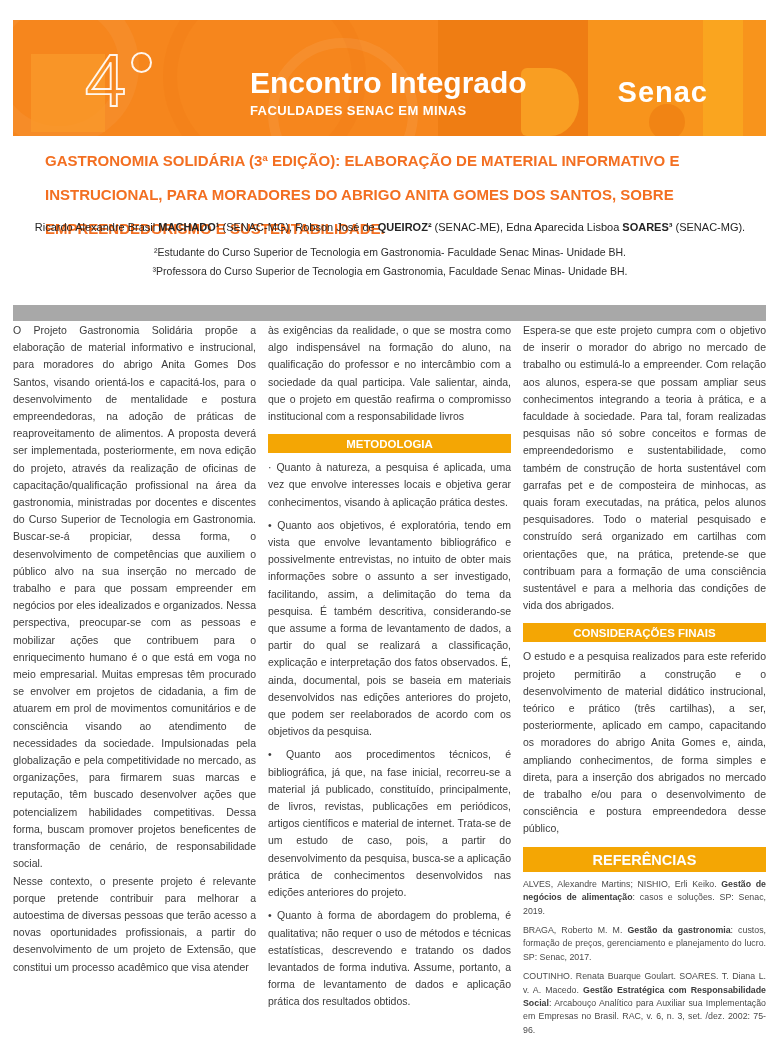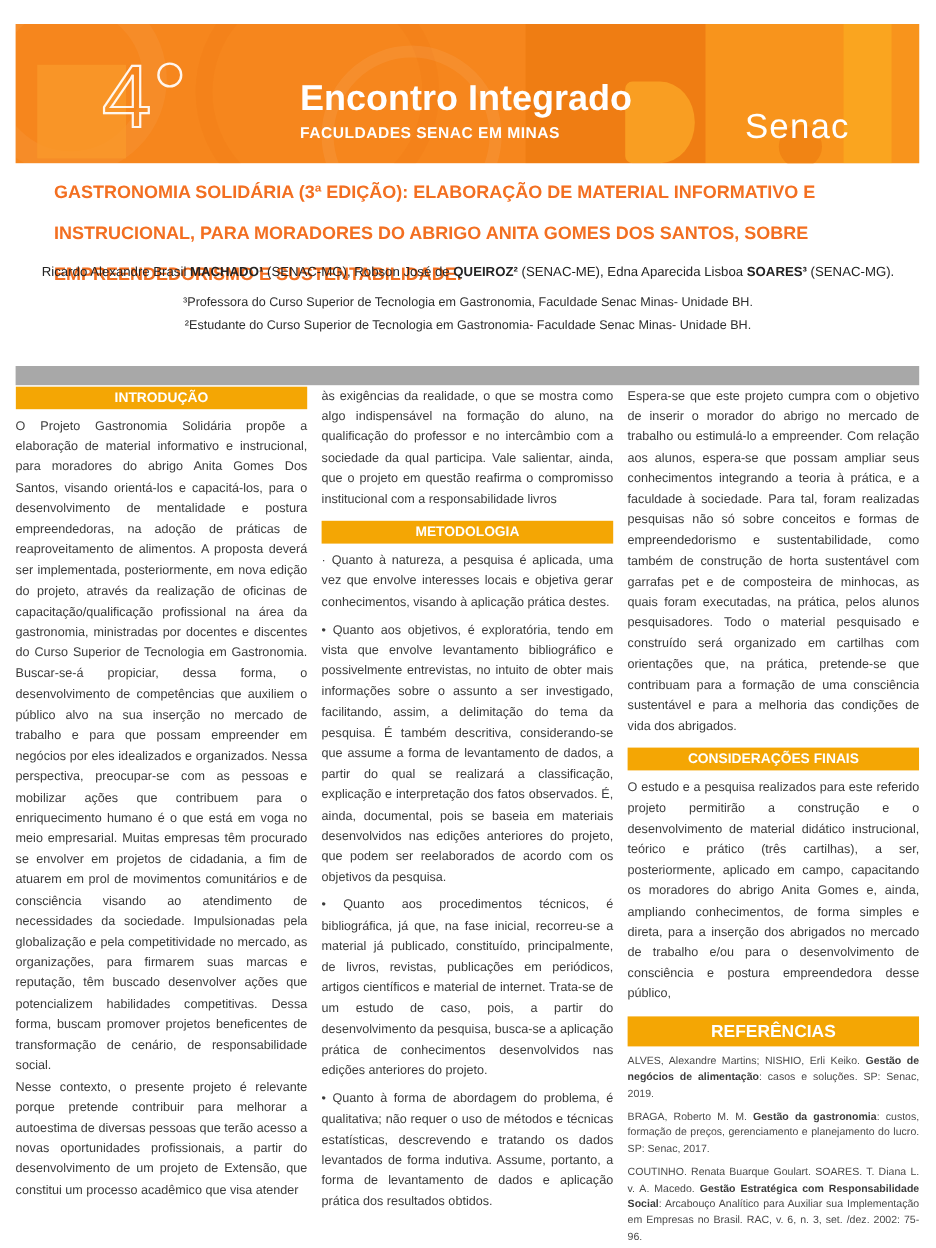--- a/index.html
+++ b/index.html
@@ -30,22 +30,22 @@
   @supports (-webkit-text-stroke: 1px #fff){
     .ed-num{color:transparent;-webkit-text-stroke:1.8px rgba(255,255,255,.92);}
   }
   .ed-ring{width:17px;height:17px;border:2.5px solid rgba(255,255,255,.92);border-radius:50%;margin:8px 0 0 5px;}
 
   .banner-titles{position:absolute;left:237px;top:47px;z-index:3;color:#fff;}
   .banner-title{font-size:30px;font-weight:bold;line-height:1.05;margin:0;}
   .banner-subtitle{font-size:13px;font-weight:bold;letter-spacing:.4px;margin-top:4px;}
 
   .senac-logo{
-    position:absolute;right:58px;top:70px;z-index:3;color:#fff;
-    font-size:29px;font-weight:normal;letter-spacing:1px;
+    position:absolute;right:58px;top:56px;z-index:3;color:#fff;
+    font-size:29px;font-weight:bold;letter-spacing:1px;
   }
 
   
   .poster-title{
     position:absolute;left:45px;right:52px;top:144px;
     color:#F36F21;font-weight:bold;font-size:15px;line-height:34px;
   }
   .authors{
     position:absolute;left:20px;right:20px;top:221px;text-align:center;
     color:#242424;font-size:11px;
@@ -109,30 +109,29 @@
     <div class="senac-logo">Senac</div>
   </header>
 
   <div class="poster-title">GASTRONOMIA SOLIDÁRIA (3ª EDIÇÃO): ELABORAÇÃO DE MATERIAL INFORMATIVO E INSTRUCIONAL, PARA MORADORES DO ABRIGO ANITA GOMES DOS SANTOS, SOBRE EMPREENDEDORISMO E SUSTENTABILIDADE.</div>
 
   <div class="authors">
     <span>Ricardo Alexandre Brasil </span><b>MACHADO¹</b><span> (SENAC-MG), </span><span>Robson José de </span><b>QUEIROZ²</b><span> (SENAC-ME), </span><span>Edna Aparecida Lisboa </span><b>SOARES³</b><span> (SENAC-MG).</span>
   </div>
 
   <div class="affiliations">
+    <p>²Estudante do Curso Superior de Tecnologia em Gastronomia- Faculdade Senac Minas- Unidade BH.</p>
     <p>³Professora do Curso Superior de Tecnologia em Gastronomia, Faculdade Senac Minas- Unidade BH.</p>
-    <p>²Estudante do Curso Superior de Tecnologia em Gastronomia- Faculdade Senac Minas- Unidade BH.</p>
   </div>
 
   <div class="divider"></div>
 
   <div class="columns">
 
     <div class="col">
-      <div class="bar">INTRODUÇÃO</div>
       <p class="body-text">O Projeto Gastronomia Solidária propõe a elaboração de material informativo e instrucional, para moradores do abrigo Anita Gomes Dos Santos, visando orientá-los e capacitá-los, para o desenvolvimento de mentalidade e postura empreendedoras, na adoção de práticas de reaproveitamento de alimentos. A proposta deverá ser implementada, posteriormente, em nova edição do projeto, através da realização de oficinas de capacitação/qualificação profissional na área da gastronomia, ministradas por docentes e discentes do Curso Superior de Tecnologia em Gastronomia. Buscar-se-á propiciar, dessa forma, o desenvolvimento de competências que auxiliem o público alvo na sua inserção no mercado de trabalho e para que possam empreender em negócios por eles idealizados e organizados. Nessa perspectiva, preocupar-se com as pessoas e mobilizar ações que contribuem para o enriquecimento humano é o que está em voga no meio empresarial. Muitas empresas têm procurado se envolver em projetos de cidadania, a fim de atuarem em prol de movimentos comunitários e de consciência visando ao atendimento de necessidades da sociedade. Impulsionadas pela globalização e pela competitividade no mercado, as organizações, para firmarem suas marcas e reputação, têm buscado desenvolver ações que potencializem habilidades competitivas. Dessa forma, buscam promover projetos beneficentes de transformação de cenário, de responsabilidade social.</p>
       <p class="body-text">Nesse contexto, o presente projeto é relevante porque pretende contribuir para melhorar a autoestima de diversas pessoas que terão acesso a novas oportunidades profissionais, a partir do desenvolvimento de um projeto de Extensão, que constitui um processo acadêmico que visa atender</p>
     </div>
 
     <div class="col">
       <p class="body-text cont">às exigências da realidade, o que se mostra como algo indispensável na formação do aluno, na qualificação do professor e no intercâmbio com a sociedade da qual participa. Vale salientar, ainda, que o projeto em questão reafirma o compromisso institucional com a responsabilidade livros</p>
       <div class="bar spaced">METODOLOGIA</div>
       <p class="body-text bullet">· Quanto à natureza, a pesquisa é aplicada, uma vez que envolve interesses locais e objetiva gerar conhecimentos, visando à aplicação prática destes.</p>
       <p class="body-text bullet">• Quanto aos objetivos, é exploratória, tendo em vista que envolve levantamento bibliográfico e possivelmente entrevistas, no intuito de obter mais informações sobre o assunto a ser investigado, facilitando, assim, a delimitação do tema da pesquisa. É também descritiva, considerando-se que assume a forma de levantamento de dados, a partir do qual se realizará a classificação, explicação e interpretação dos fatos observados. É, ainda, documental, pois se baseia em materiais desenvolvidos nas edições anteriores do projeto, que podem ser reelaborados de acordo com os objetivos da pesquisa.</p>
       <p class="body-text bullet">• Quanto aos procedimentos técnicos, é bibliográfica, já que, na fase inicial, recorreu-se a material já publicado, constituído, principalmente, de livros, revistas, publicações em periódicos, artigos científicos e material de internet. Trata-se de um estudo de caso, pois, a partir do desenvolvimento da pesquisa, busca-se a aplicação prática de conhecimentos desenvolvidos nas edições anteriores do projeto.</p>

